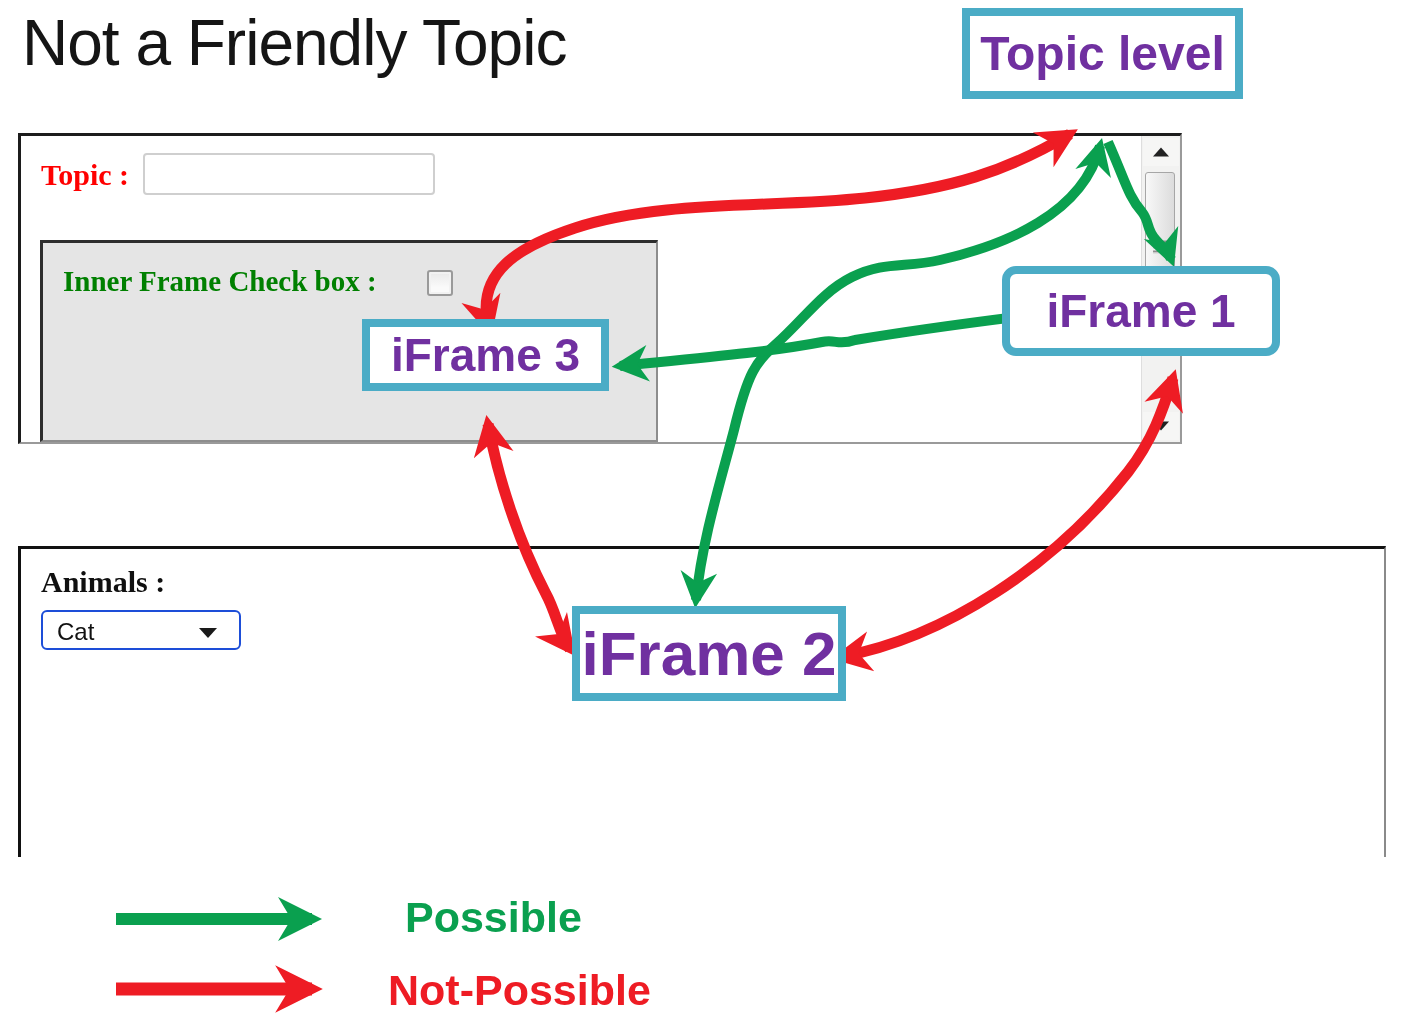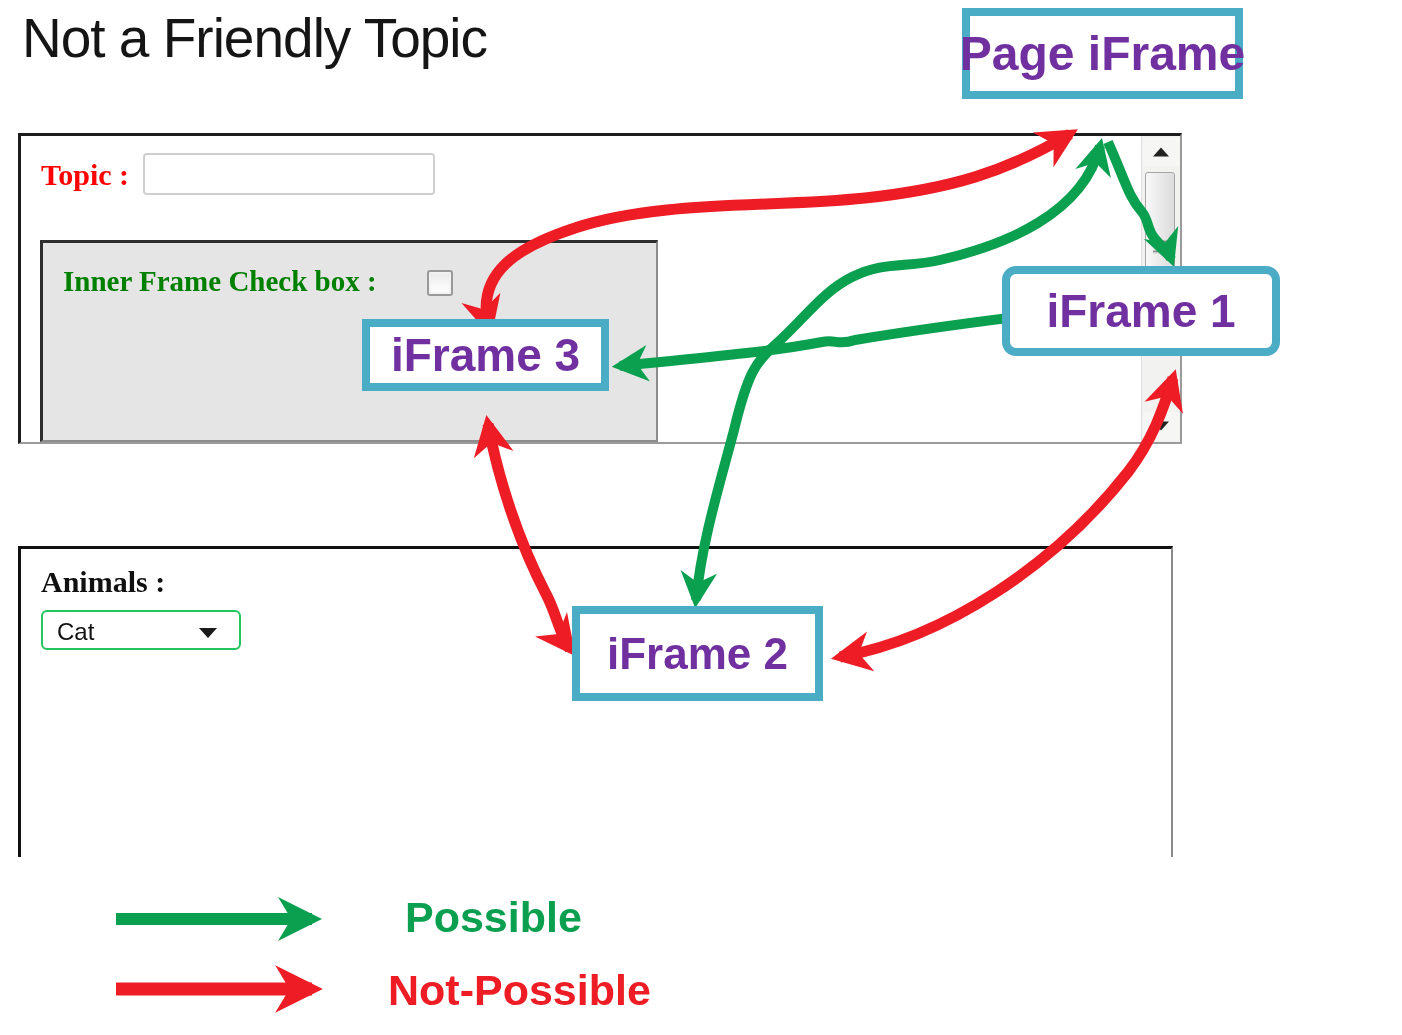--- a/index.html
+++ b/index.html
@@ -1,28 +1,28 @@
 <!DOCTYPE html>
 <html style="--teal-border: #4bacc6; --purple-text: #7030a0; --green: #0aa04f; --red: #ee1c24; --label-red: #ff0000; --label-green: #008000;"><head>
 <meta charset="utf-8">
 <style>
   html,body{margin:0;padding:0;background:#fff;}
   body{position:relative;width:1402px;height:1035px;overflow:hidden;
        font-family:"Liberation Sans",sans-serif;}
 
   
-  .page-title{position:absolute;left:22px;top:6px;font-size:55px;font-weight:300;
+  .page-title{position:absolute;left:22px;top:6px;font-size:64px;font-weight:300;
     color:#151515;letter-spacing:-1px;white-space:nowrap;}
 
   
   .frame1{position:absolute;left:18px;top:133px;width:1164px;height:311px;
     box-sizing:border-box;background:#fff;
     border-top:3px solid #1c1c1c;border-left:3px solid #1c1c1c;
     border-right:2px solid #9a9a9a;border-bottom:2px solid #9a9a9a;}
-  .frame2{position:absolute;left:18px;top:546px;width:1155px;height:311px;
+  .frame2{position:absolute;left:18px;top:546px;width:1368px;height:311px;
     box-sizing:border-box;background:#fff;
     border-top:3px solid #111;border-left:3px solid #111;
     border-right:2px solid #8a8a8a;border-bottom:none;}
 
   .topic-label{position:absolute;left:20px;top:22px;
     font-family:"Liberation Serif",serif;font-weight:bold;font-size:30px;color:var(--label-red);}
   .topic-input{position:absolute;left:122px;top:17px;width:292px;height:42px;
     box-sizing:border-box;border:2px solid #cfcfcf;border-radius:4px;background:#fff;
     font-size:24px;padding:0 10px;outline:none;}
 
@@ -52,36 +52,36 @@
     box-sizing:border-box;border:1px solid #a6a6a6;border-radius:3px;
     background:linear-gradient(90deg,#f8f8f8,#dcdcdc);cursor:grab;}
   .sb-grip{position:absolute;left:50%;top:50%;transform:translate(-50%,-50%);}
   .sb-grip i{display:block;width:14px;height:2px;background:#8f8f8f;margin:2px 0;
     border-bottom:1px solid #fff;}
 
   
   .animals-label{position:absolute;left:20px;top:16px;
     font-family:"Liberation Serif",serif;font-weight:bold;font-size:30px;color:#101010;}
   .dropdown{position:absolute;left:20px;top:61px;width:200px;height:40px;
-    box-sizing:border-box;border:2px solid #22c55e;border-radius:6px;background:#fff;
+    box-sizing:border-box;border:2px solid #1d4ed8;border-radius:6px;background:#fff;
     cursor:pointer;}
   .dropdown .val{position:absolute;left:14px;top:6px;font-size:24px;color:#111;}
   .dd-arrow{position:absolute;right:22px;top:16px;width:0;height:0;
     border-left:9px solid transparent;border-right:9px solid transparent;
     border-top:10px solid #1a1a1a;}
 
   
   .node{position:absolute;box-sizing:border-box;background:#fff;
     border:8px solid var(--teal-border);display:flex;align-items:center;justify-content:center;
     color:var(--purple-text);font-weight:bold;z-index:6;}
   .node span{white-space:nowrap;}
   .n-pagelevel{left:962px;top:8px;width:281px;height:91px;font-size:48px;}
   .n-iframe1{left:1002px;top:266px;width:278px;height:90px;font-size:46px;border-radius:14px;}
   .n-iframe3{left:362px;top:319px;width:247px;height:72px;font-size:46px;}
-  .n-iframe2{left:572px;top:606px;width:251px;height:95px;font-size:44px;}
+  .n-iframe2{left:572px;top:606px;width:274px;height:95px;font-size:62px;}
 
   
   .overlay{position:absolute;left:0;top:0;width:1402px;height:1035px;z-index:5;
     pointer-events:none;}
   .edge{fill:none;}
   .edge.green{stroke:var(--green);}
   .edge.red{stroke:var(--red);}
   .marker-green{fill:var(--green);}
   .marker-red{fill:var(--red);}
 
@@ -149,21 +149,21 @@
 
   <path class="edge red" stroke-width="11" marker-start="url(#mr)" marker-end="url(#mr)" d="M 488 424 C 498 478, 518 540, 546 594 C 556 612, 560 636, 570 649"></path>
 
   <path class="edge red" stroke-width="11" marker-start="url(#mr)" marker-end="url(#mr)" d="M 840 657 C 945 638, 1055 565, 1128 472 C 1152 441, 1163 410, 1173 378"></path>
 
   <path class="edge green" stroke-width="12" marker-end="url(#mg)" d="M 116 919 L 312 919"></path>
   <path class="edge red" stroke-width="13" marker-end="url(#mr)" d="M 116 989 L 312 989"></path>
 </svg>
 
 <div class="node n-pagelevel">
-  <span>Page iFrame</span>
+  <span>Topic level</span>
 </div>
 <div class="node n-iframe1">
   <span>iFrame 1</span>
 </div>
 <div class="node n-iframe3">
   <span>iFrame 3</span>
 </div>
 <div class="node n-iframe2">
   <span>iFrame 2</span>
 </div>

